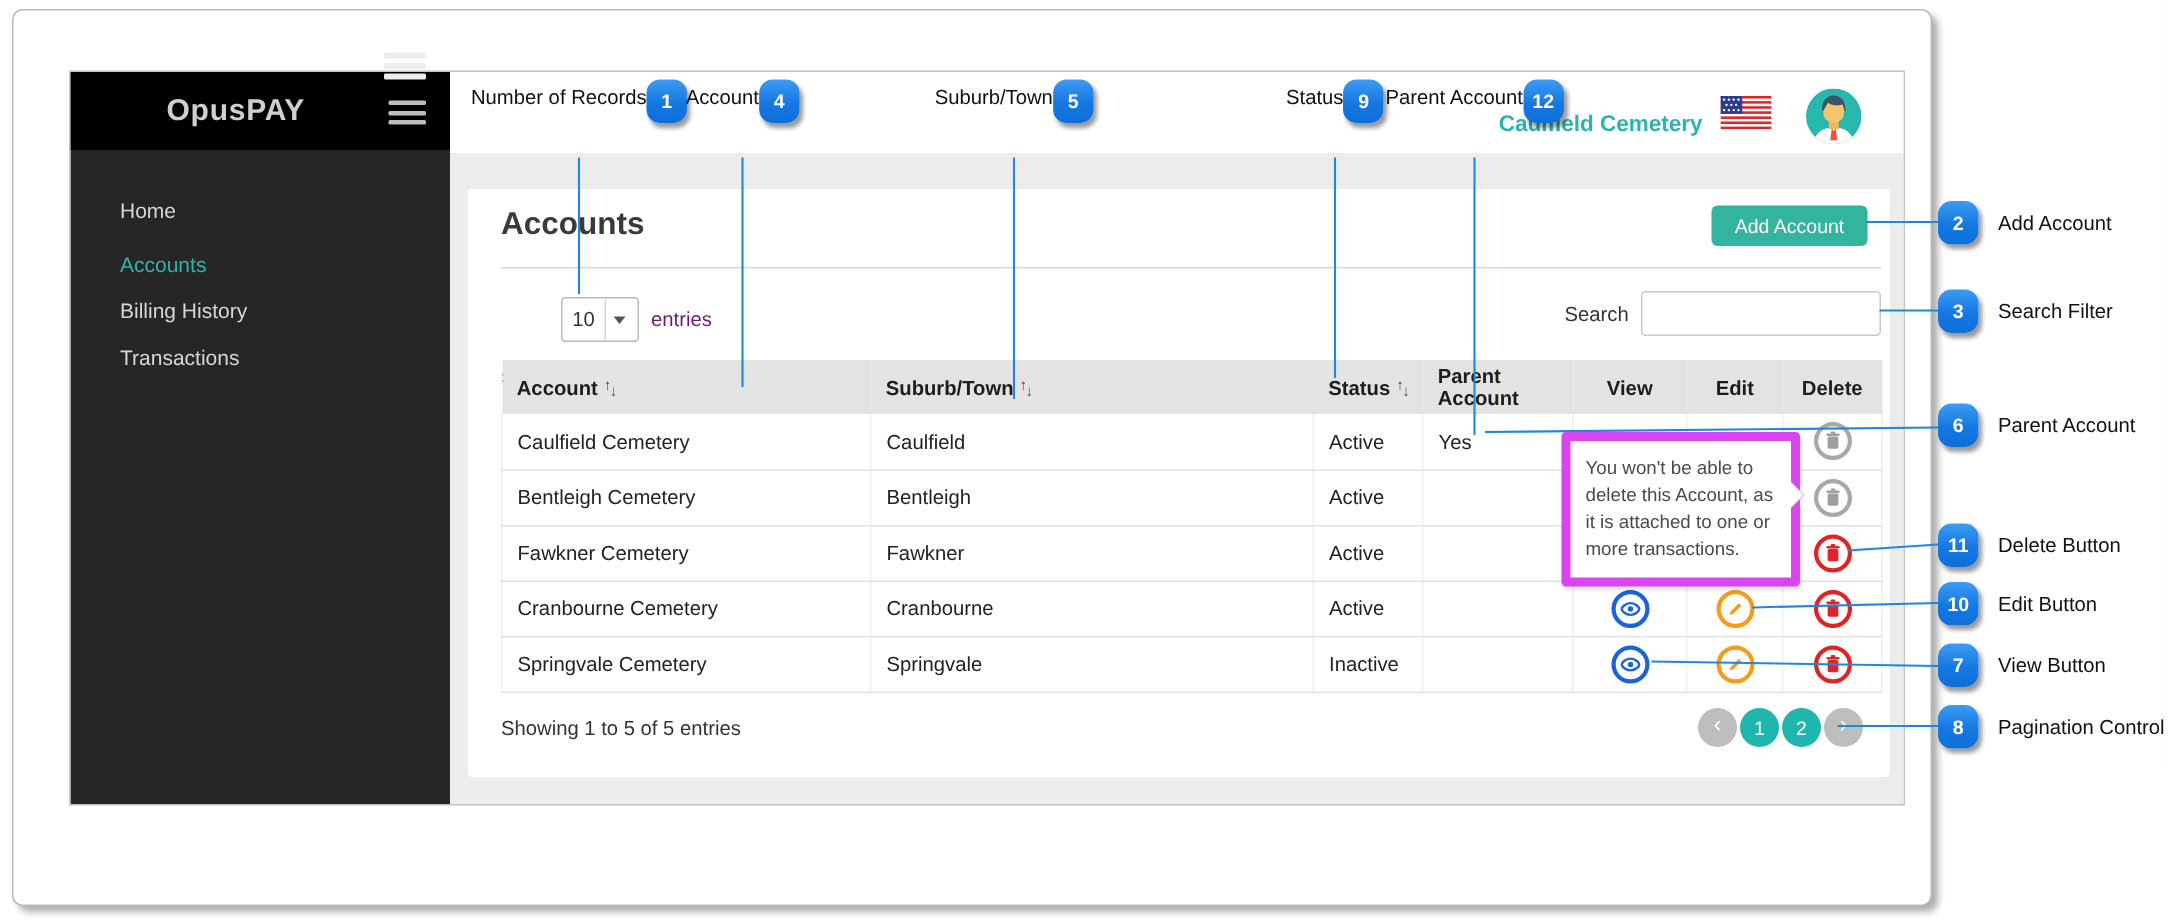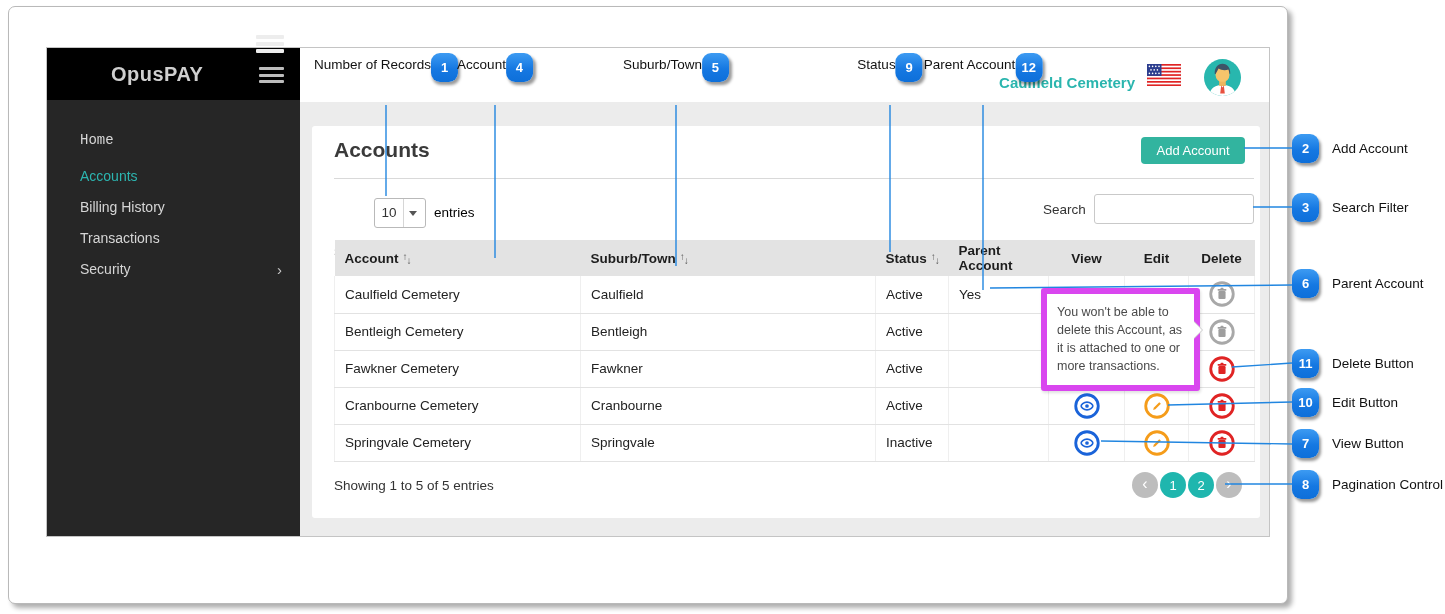--- a/index.html
+++ b/index.html
@@ -21,21 +21,21 @@
   .sidebar { position:absolute; left:0; top:0; width:253px; height:490px; background:#262626; }
   .sidebar-head { position:absolute; left:0; top:0; width:253px; height:52px; background:#000;
     display:flex; align-items:center; }
   .logo { position:absolute; left:64px; top:0; height:52px; line-height:52px;
     font-size:20px; font-weight:bold; color:#cfcfcf; letter-spacing:.5px; }
   .side-burger { position:absolute; right:16px; top:19px; width:25px; cursor:pointer; }
   .side-burger i { display:block; height:3px; background:#bdbdbd; margin-bottom:3.5px; border-radius:1px; }
   .nav { position:absolute; top:72px; left:0; width:253px; }
   .nav-item { position:relative; height:31px; line-height:31px; padding-left:33px;
     font-size:14px; color:#d6d6d6; cursor:pointer; }
-  .nav-item.first { margin-top:5px; margin-bottom:5px;font-family:Liberation Mono, monospace; }
+  .nav-item.first { margin-top:5px; margin-bottom:5px; }
   .nav-item.active { color:#2cb5b0; }
   .chev-r { position:absolute; right:18px; top:0; color:#c9c9c9; font-size:15px; }
   .chev-r::before { content:"\203A"; }
 
   .app-header { position:absolute; left:253px; top:0; width:971px; height:54px; background:#fff; }
   .account-name { position:absolute; right:136px; top:26px; font-size:15px; font-weight:bold; color:#2ab5ae; white-space:nowrap; }
   .flag { position:absolute; right:90px; top:16px; cursor:pointer; }
   .avatar { position:absolute; right:30px; top:11px; width:37px; height:37px; border-radius:50%; cursor:pointer; }
 
   .content { position:absolute; left:253px; top:54px; width:971px; height:436px; background:#ececec; }
@@ -47,21 +47,21 @@
     font-family:"Liberation Sans",sans-serif; }
   .divider { position:absolute; left:22px; top:52px; width:920px; height:1px; background:#d9d9d9; }
 
   .show-label { position:absolute; left:22px; top:79px; font-size:11px; color:#333;margin-top:41px; }
   .page-size-select { position:absolute; left:62px; top:72px; width:52px; height:30px;
     border:1px solid #b9b9b9; border-radius:3px; background:#fff; cursor:pointer; }
   .page-size-select .val { position:absolute; left:0; top:0; width:29px; height:28px; line-height:28px;
     text-align:center; font-size:13.5px; color:#333; border-right:1px solid #d6d6d6; }
   .caret { position:absolute; right:8px; top:12px; width:0; height:0;
     border-left:4.5px solid transparent; border-right:4.5px solid transparent; border-top:5.5px solid #555; }
-  .entries-label { position:absolute; left:122px; top:79px; font-size:13.5px; color:#000000; }
+  .entries-label { position:absolute; left:122px; top:79px; font-size:13.5px; color:#701a75; }
   .search-label { position:absolute; left:731px; top:76px; font-size:13.5px; color:#333; }
   .search-input { position:absolute; left:782px; top:68px; width:160px; height:30px;
     border:1px solid #c9c9c9; border-radius:3px; font-size:13px; padding:0 8px;
     font-family:"Liberation Sans",sans-serif; }
 
   table.grid { position:absolute; left:22px; top:114px; width:920px; border-collapse:collapse; table-layout:fixed; }
   table.grid th { background:#e3e3e3; height:36px; text-align:left; font-size:13.5px; color:#1d1d1d;
     padding:0 10px; font-weight:bold; }
   table.grid td { height:37px; font-size:13.5px; color:#222; padding:0 10px;
     border-bottom:1px solid #e2e2e2; border-right:1px solid #efefef; background:#fff; }
@@ -128,24 +128,20 @@
               <i></i>
               <i></i>
               <i></i>
             </div>
         </div>
         <nav class="nav">
           <div class="nav-item first">Home</div>
           <div class="nav-item active">Accounts</div>
           <div class="nav-item">Billing History</div>
           <div class="nav-item">Transactions</div>
-          <div class="nav-item">
-            <span>Security</span>
-            <span class="chev-r"></span>
-          </div>
         </nav>
       </aside>
 
       <div class="app-header">
         <div class="account-name">Caulfield Cemetery</div>
         <div class="flag">
           <svg width="34" height="22" viewBox="0 0 34 22">
             <rect width="34" height="22" fill="#fff" stroke="#d0d0d0" stroke-width="0.5"></rect>
             <g fill="#e02424">
               <rect y="0" width="34" height="1.7"></rect>

